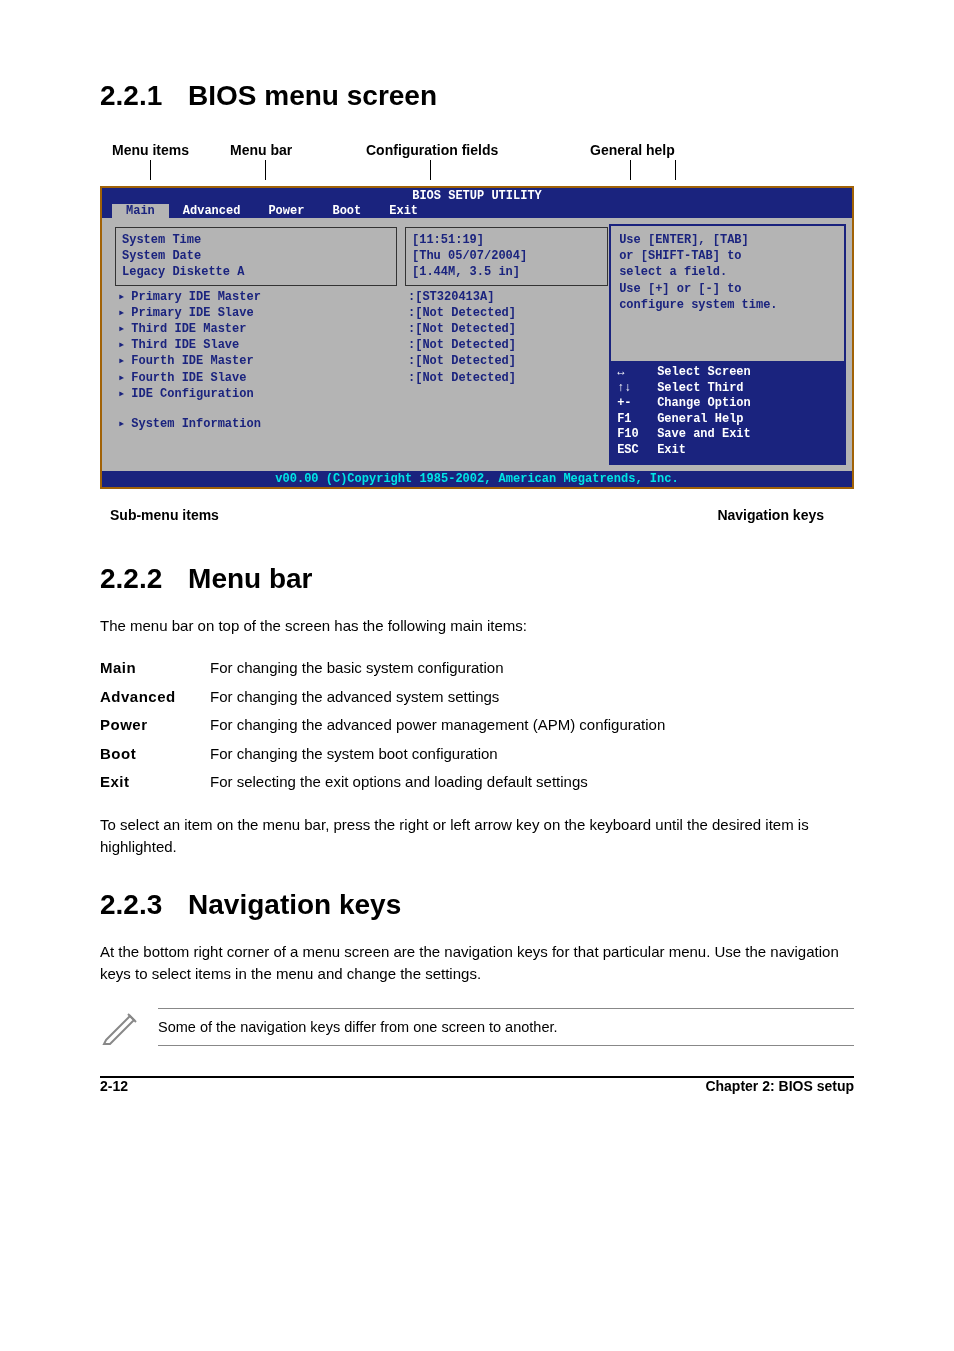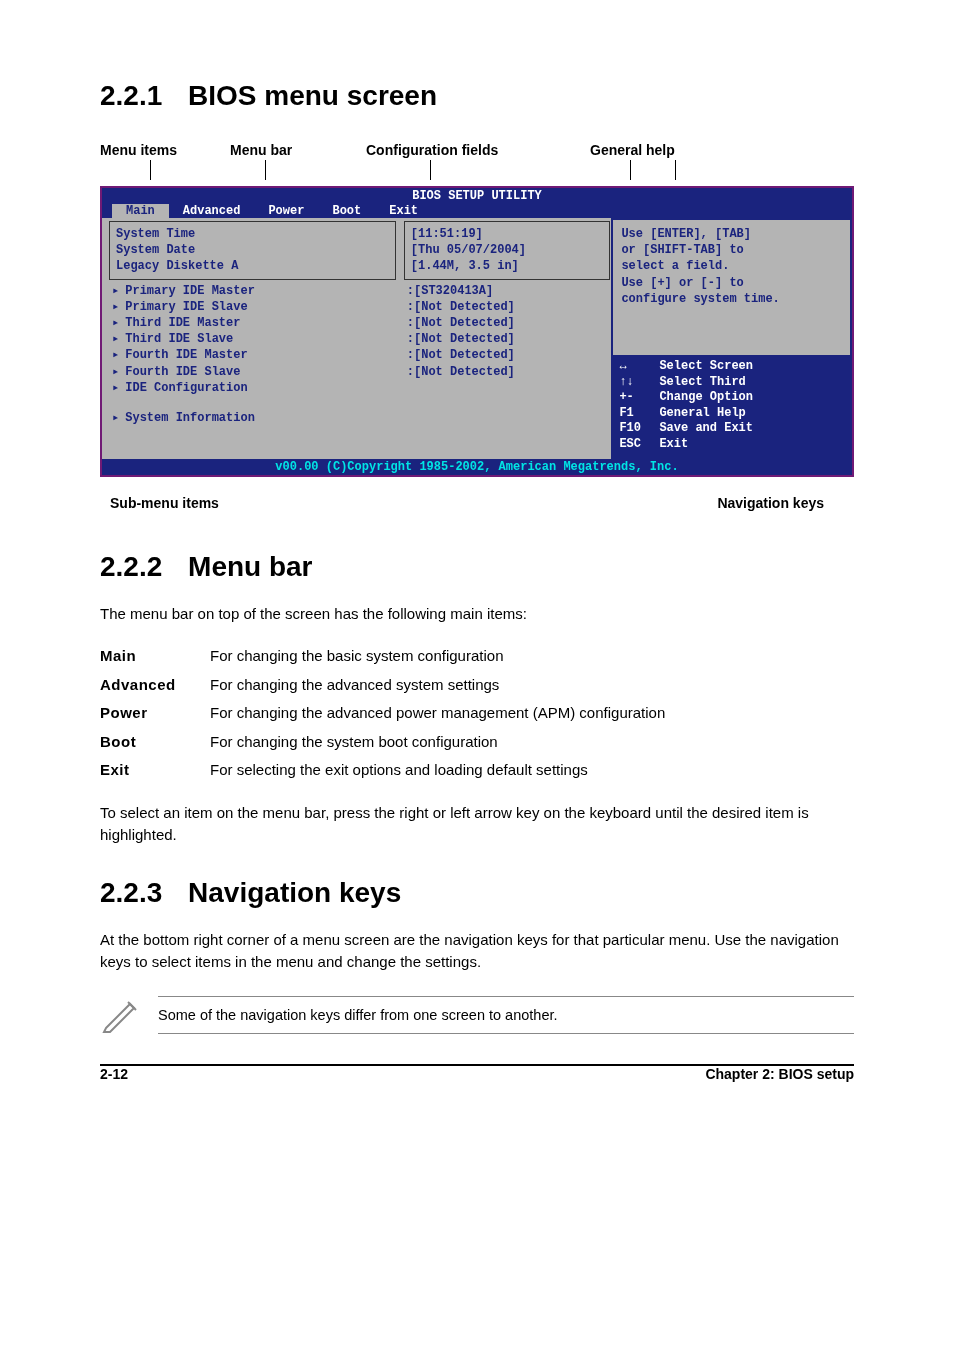--- a/index.html
+++ b/index.html
@@ -21,21 +21,21 @@
       display: flex;
       font-weight: bold;
       font-size: 14px;
       margin-bottom: 4px;
       position: relative;
       height: 40px;
     }
     .lbl { position: absolute; }
     .lbl-line { position: absolute; background: #000; width: 1px; height: 20px; top: 18px; }
     .bios-box {
-      border: 2px solid #701a75;
+      border: 2px solid #a16207;
       background: #b4b4b4;
       font-family: "Courier New", monospace;
       font-size: 12px;
       font-weight: bold;
     }
     .bios-title {
       background: #1a237e;
       color: #ffffff;
       text-align: center;
       padding: 1px 0;
@@ -46,20 +46,21 @@
       display: flex;
       padding: 0 10px;
     }
     .bios-tab { padding: 0 14px; }
     .bios-tab.selected {
       background: #b4b4b4;
       color: #1a237e;
     }
     .bios-body {
       display: flex;
+      padding: 6px;
       min-height: 240px;
     }
     .bios-left {
       flex: 1.4;
       padding: 6px 10px;
       color: #1a237e;
     }
     .bios-center {
       flex: 1;
       padding: 6px 4px;
@@ -161,21 +162,21 @@
 </head>
 <body>
 
 <h2 class="section-heading">
   <span class="section-num">2.2.1</span>
   <span>BIOS menu screen</span>
 </h2>
 
 <div class="bios-diagram">
   <div class="diagram-labels-top">
-    <span class="lbl" style="left:0px">Menu items</span>
+    <span class="lbl" style="left:12px">Menu items</span>
     <span class="lbl-line" style="left:50px"></span>
     <span class="lbl" style="left:130px">Menu bar</span>
     <span class="lbl-line" style="left:165px"></span>
     <span class="lbl" style="left:266px">Configuration fields</span>
     <span class="lbl-line" style="left:330px"></span>
     <span class="lbl" style="left:490px">General help</span>
     <span class="lbl-line" style="left:530px"></span>
     <span class="lbl-line" style="left:575px"></span>
   </div>
 

